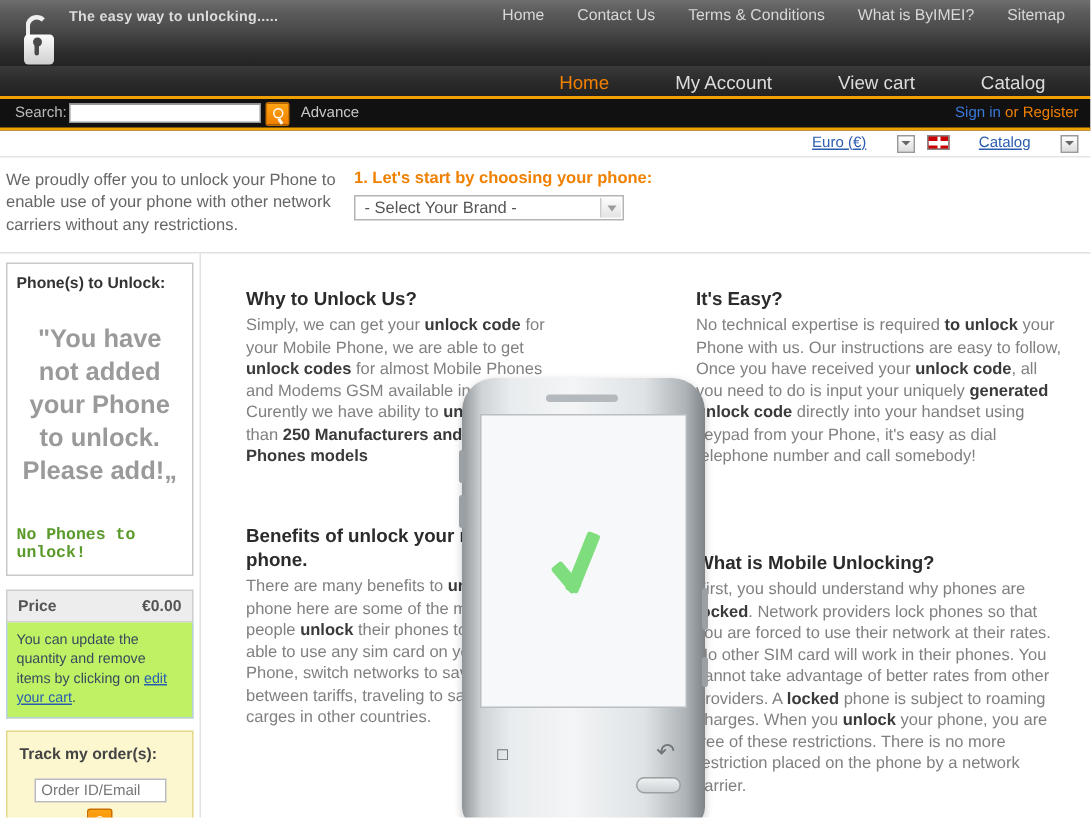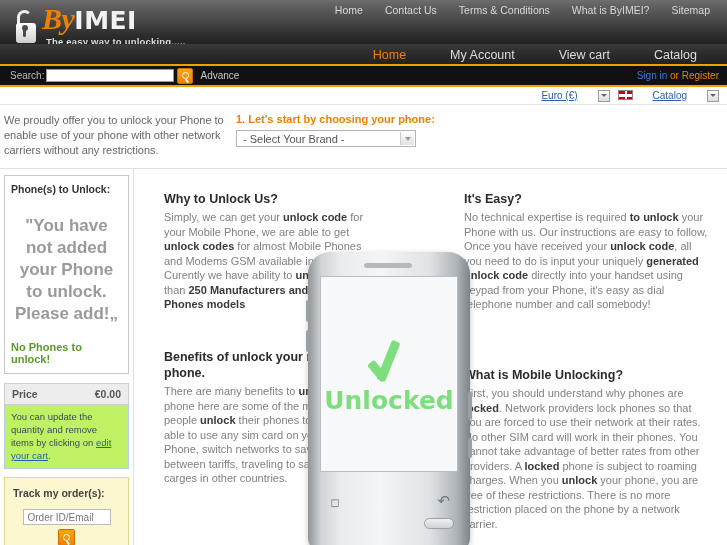--- a/index.html
+++ b/index.html
@@ -272,20 +272,22 @@
     font-weight: bold;
     color: #9a9a9a;
     line-height: 22px;
     padding: 6px 0 16px 0;
     font-family: "Liberation Sans", sans-serif;
   }
   .cart-status {
     color: #5a9a2a;
     font-weight: bold;
     font-size: 11px;
+    margin-top: 10px;
+    font-family: Liberation Mono, monospace;
   }
   .price-row {
     margin-top: 9px;
     background: #ededed;
     border: 1px solid #cfcfcf;
     display: flex; align-items: center; justify-content: space-between;
     padding: 4px 7px;
     font-size: 10.5px;
     font-weight: bold;
     color: #555;
@@ -465,23 +467,20 @@
       <a href="#">Sitemap</a>
     </div>
 
     <div class="logo-wrap">
       <div class="lock-icon">
         <div class="lock-shackle"></div>
         <div class="lock-body"></div>
         <div class="lock-key"></div>
       </div>
       <div class="brand">
-        <div class="brand-main">
-          <span class="brand-by">By</span><span class="brand-imei">IMEI</span>
-        </div>
         <div class="brand-tagline">The easy way to unlocking.....</div>
       </div>
     </div>
   </div>
 
   <div class="main-nav">
     <div class="main-nav-items">
       <a href="#" class="active">Home</a>
       <a href="#">My Account</a>
       <a href="#">View cart</a>
@@ -589,21 +588,20 @@
   </div>
 
   <div class="phone">
     <div class="phone-earpiece"></div>
     <div class="phone-side-btn b1"></div>
     <div class="phone-side-btn b2"></div>
     <div class="phone-side-btn r1"></div>
     <div class="phone-side-btn r2"></div>
     <div class="phone-screen">
       <div class="check"></div>
-      <div class="unlocked-txt">Unlocked</div>
     </div>
     <div class="phone-keys">
       <div class="key-left">◻</div>
       <div class="key-right">↶</div>
       <div class="key-pill"></div>
     </div>
   </div>
 
 </div>
 

